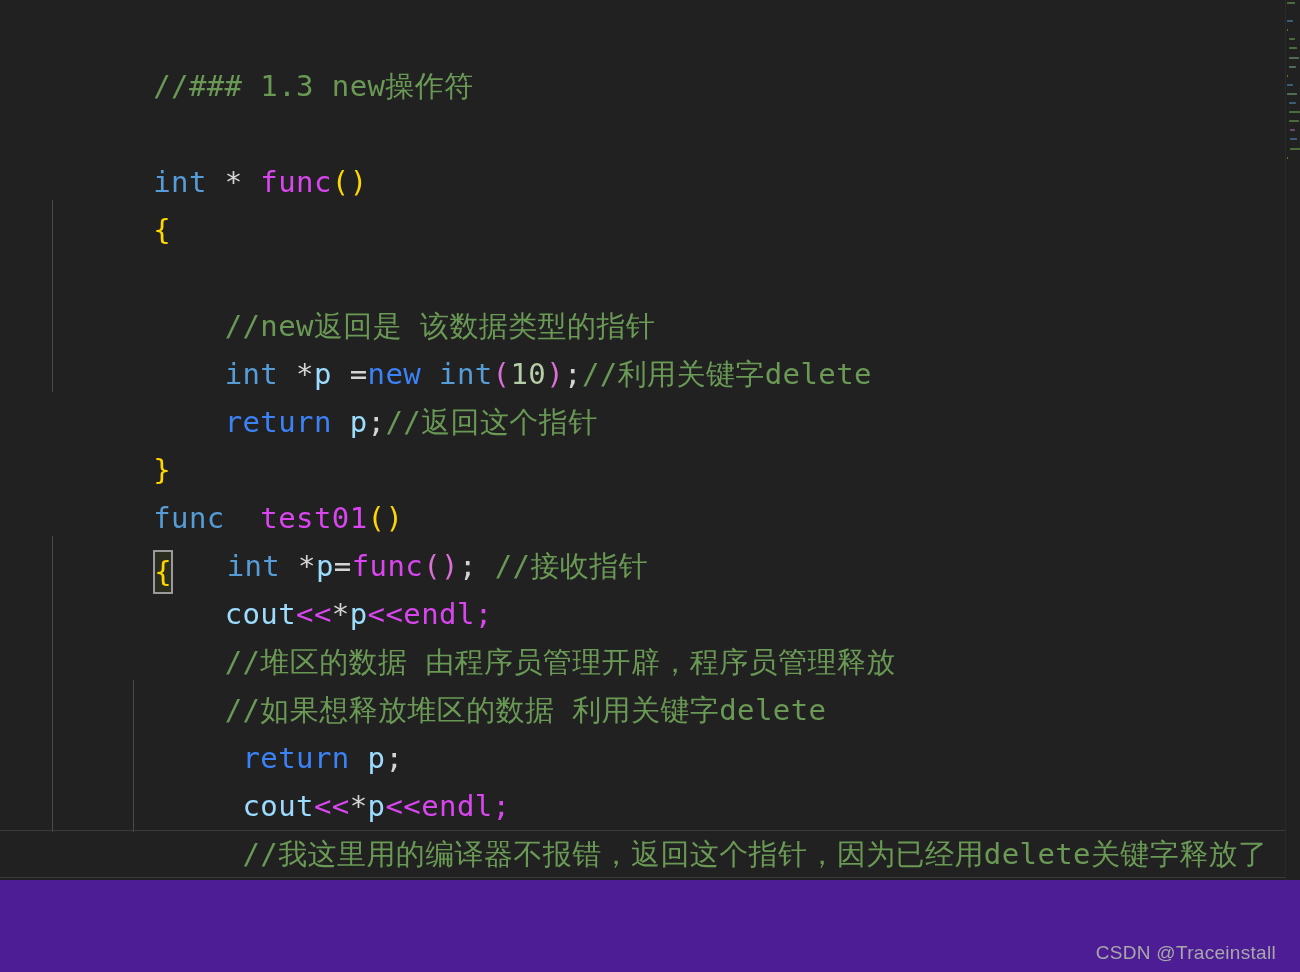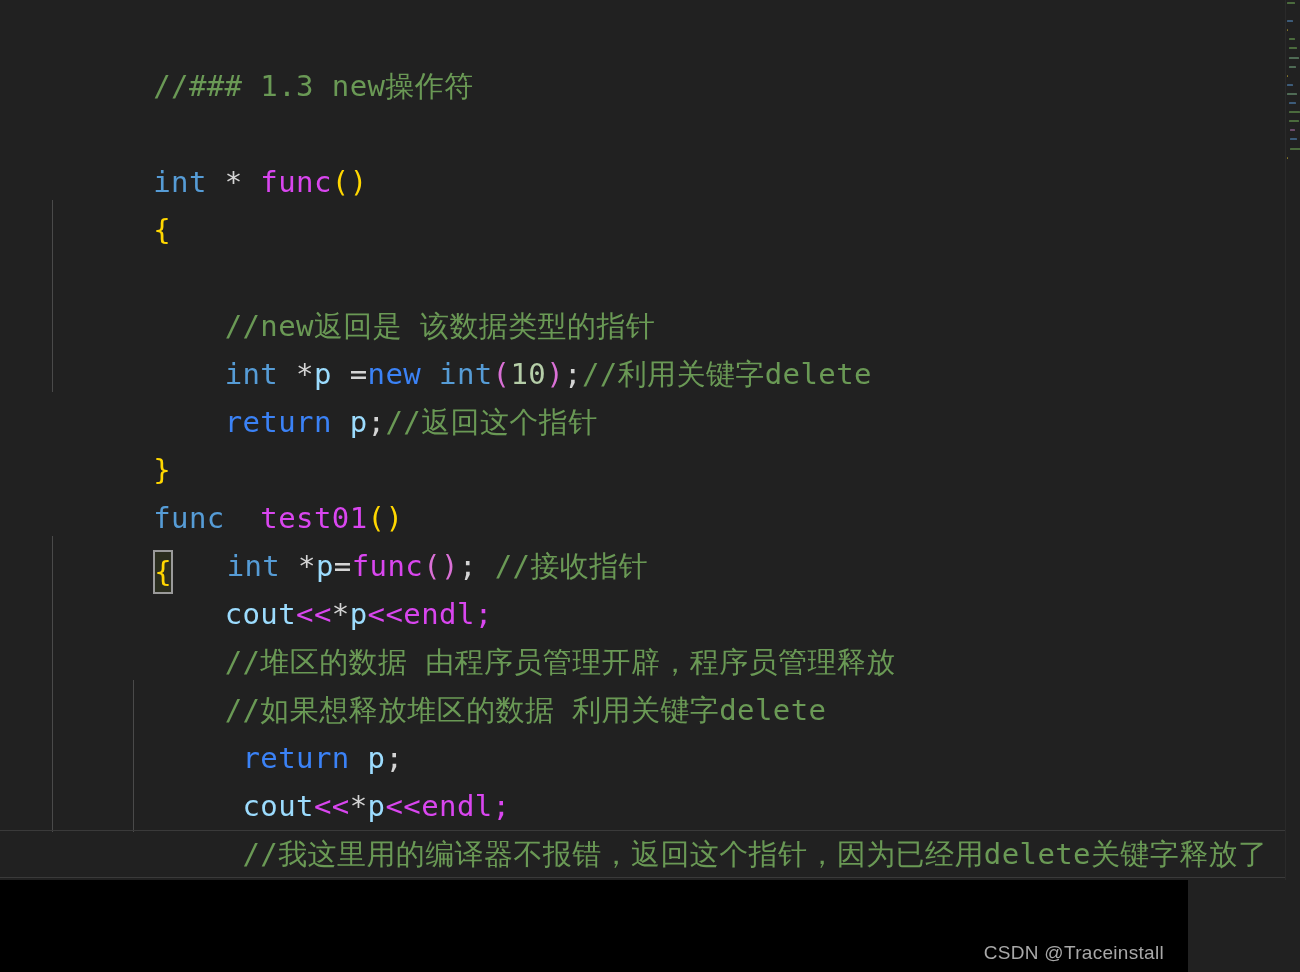--- a/index.html
+++ b/index.html
@@ -97,22 +97,22 @@
     position:absolute;
     height:2px;
     border-radius:0.5px;
     top:2px;
   }
 
   
   #bottomstrip {
     position:absolute;
     left:0; top:880px;
-    width:1188px; height:92px;
-    background:#000000;
+    width:1300px; height:92px;
+    background:#4c1d95;
   }
   #watermark {
     position:absolute;
     right:24px; bottom:8px;
     font-family:"Liberation Sans",sans-serif;
     font-size:19px;
     color:#a8a8a8;
     letter-spacing:0.3px;
   }
 </style>

